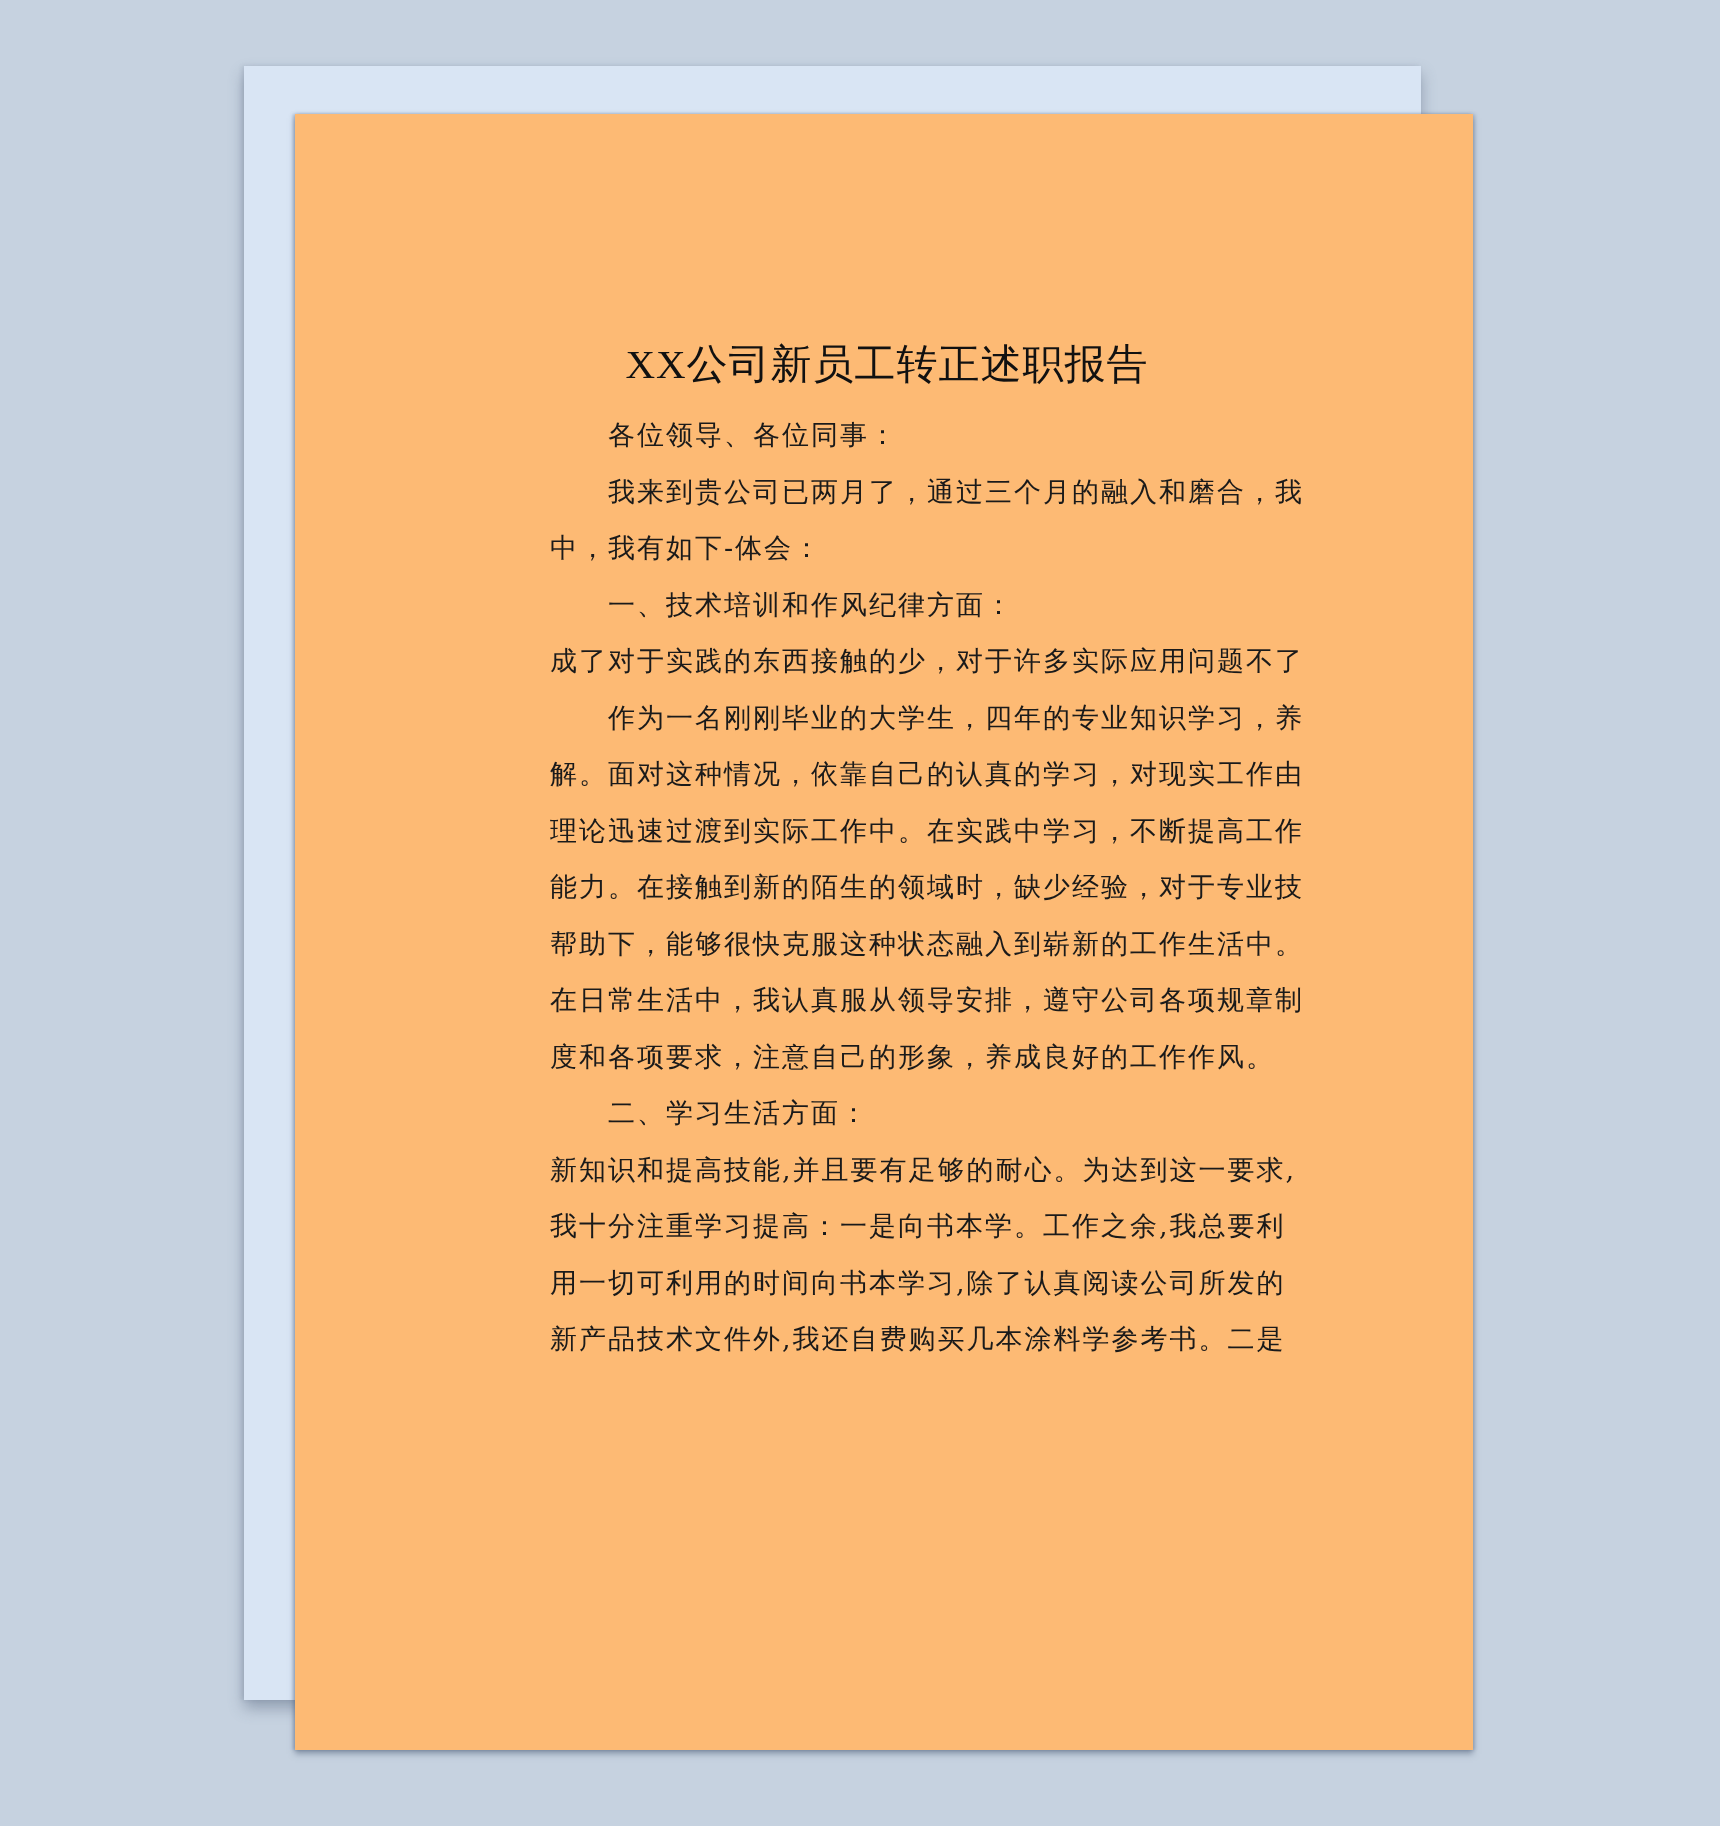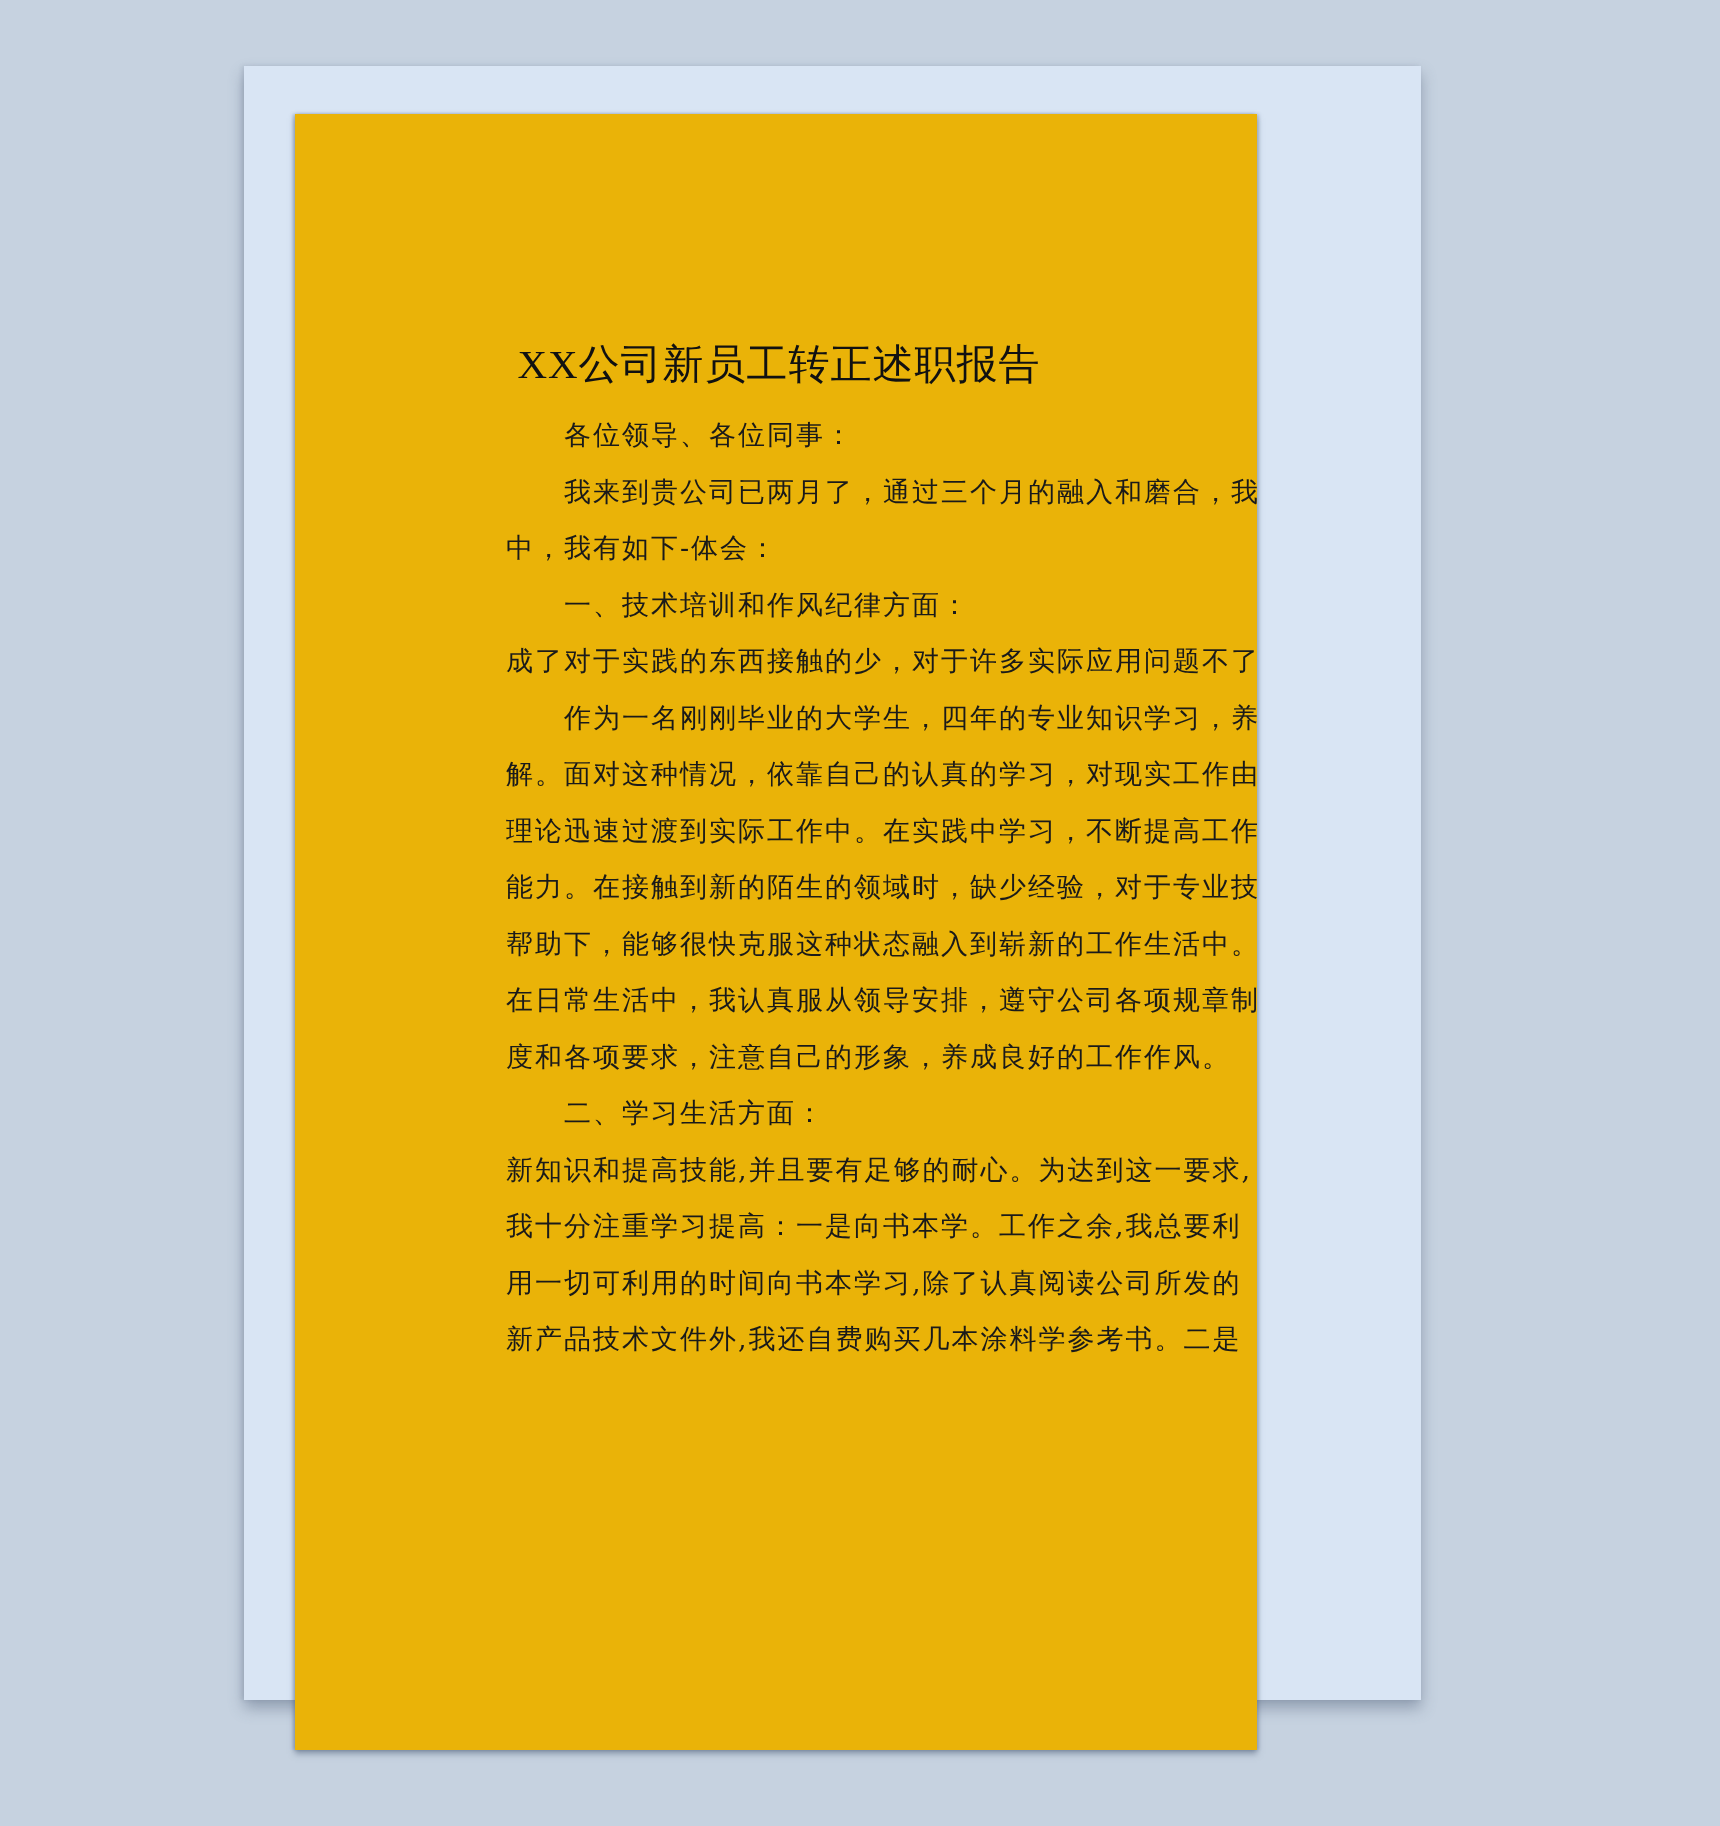--- a/index.html
+++ b/index.html
@@ -20,23 +20,23 @@
       top: 66px;
       width: 1177px;
       height: 1634px;
       background: #d9e5f4;
       box-shadow: 0 8px 14px rgba(80, 95, 120, 0.45), -2px 0 4px rgba(80,95,120,0.15);
     }
     .front-page {
       position: absolute;
       left: 295px;
       top: 114px;
-      width: 962px;
+      width: 1178px;
       height: 1636px;
-      background: #eab308;
+      background: #fdba74;
       box-shadow: -2px 0 3px rgba(90, 110, 140, 0.35), 0 4px 6px rgba(80, 95, 120, 0.5), 2px 0 3px rgba(90,110,140,0.25);
     }
     .doc-title {
       position: absolute;
       left: 0;
       right: 0;
       top: 222px;
       text-align: center;
       font-size: 41px;
       line-height: 56px;
@@ -51,20 +51,21 @@
       top: 293px;
       width: 756px;
       color: #1a1a1a;
       font-size: 27px;
       line-height: 56.5px;
       letter-spacing: 2px;
     }
     .doc-body .line {
       display: block;
       white-space: nowrap;
+      margin-left: 44px;
     }
     .doc-body .line.indent {
       padding-left: 58px;
     }
   </style>
 </head>
 <body>
 
 <div class="back-page"></div>
 

